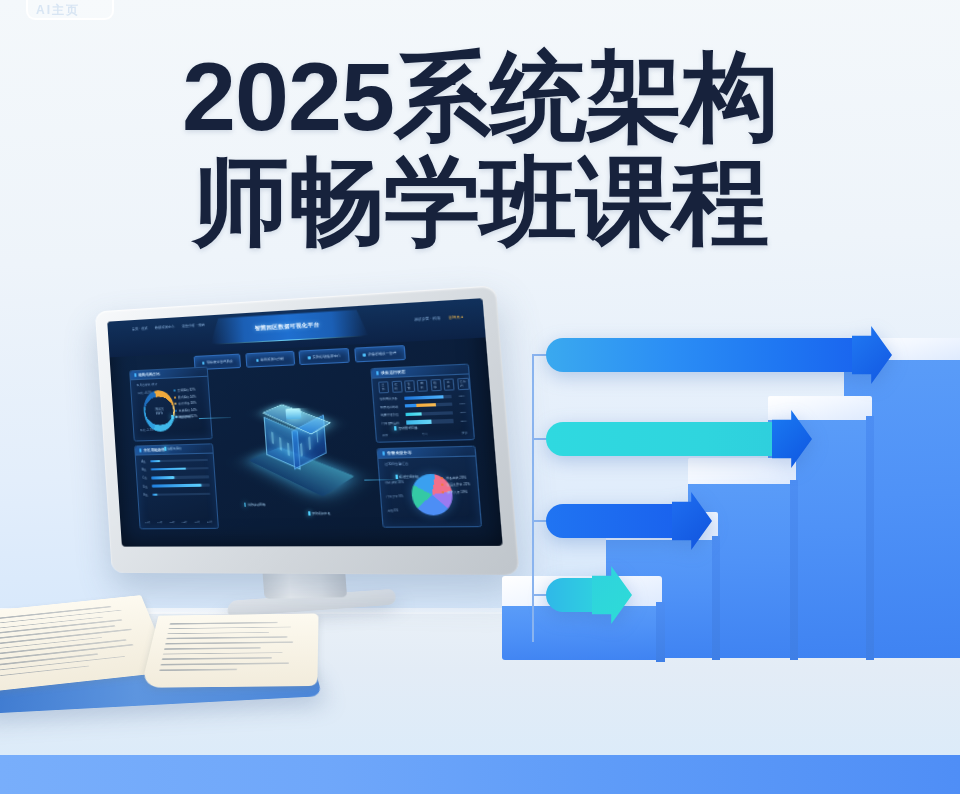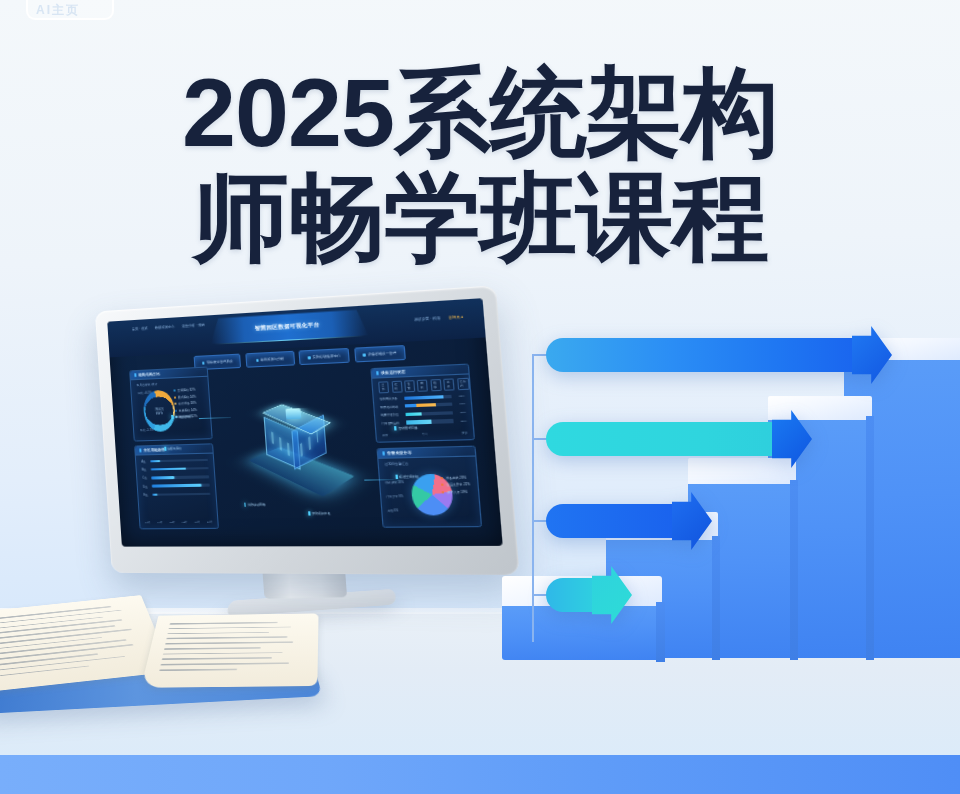--- a/index.html
+++ b/index.html
@@ -19,21 +19,21 @@
     background:linear-gradient(90deg,rgba(255,255,255,.85),rgba(226,238,250,.6));}
 
   
   .top-badge{position:absolute;left:26px;top:-14px;width:84px;height:30px;
     border:2px solid rgba(255,255,255,.92);border-radius:9px;
     background:rgba(255,255,255,.30);overflow:hidden;}
   .top-badge .bt{position:absolute;left:8px;top:16px;color:rgba(214,228,242,.95);
     font-size:12px;letter-spacing:2px;font-weight:700;line-height:12px;}
 
   
-  .headline{position:absolute;left:0;top:62px;width:960px;text-align:center;
+  .headline{position:absolute;left:0;top:46px;width:960px;text-align:center;
     color:#17223c;font-weight:900;letter-spacing:-1px;
     text-shadow:0 2px 5px rgba(90,115,150,.22);}
   .hl-1{font-size:97px;line-height:102px;white-space:nowrap;}
   .hl-2{font-size:97px;line-height:104px;white-space:nowrap;margin-top:2px;}
 
   
   .monitor{position:absolute;left:106px;top:296px;width:392px;height:350px;
     transform:rotate(-4.2deg);}
   .bezel{position:absolute;left:0;top:0;width:374px;height:262px;
     border-radius:12px;

